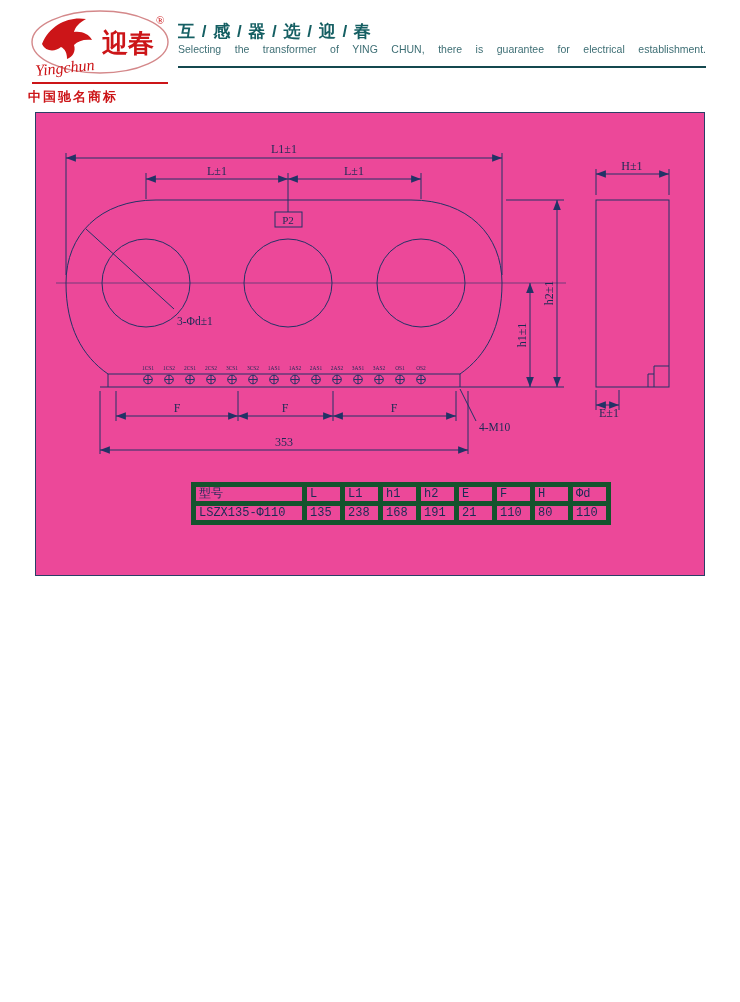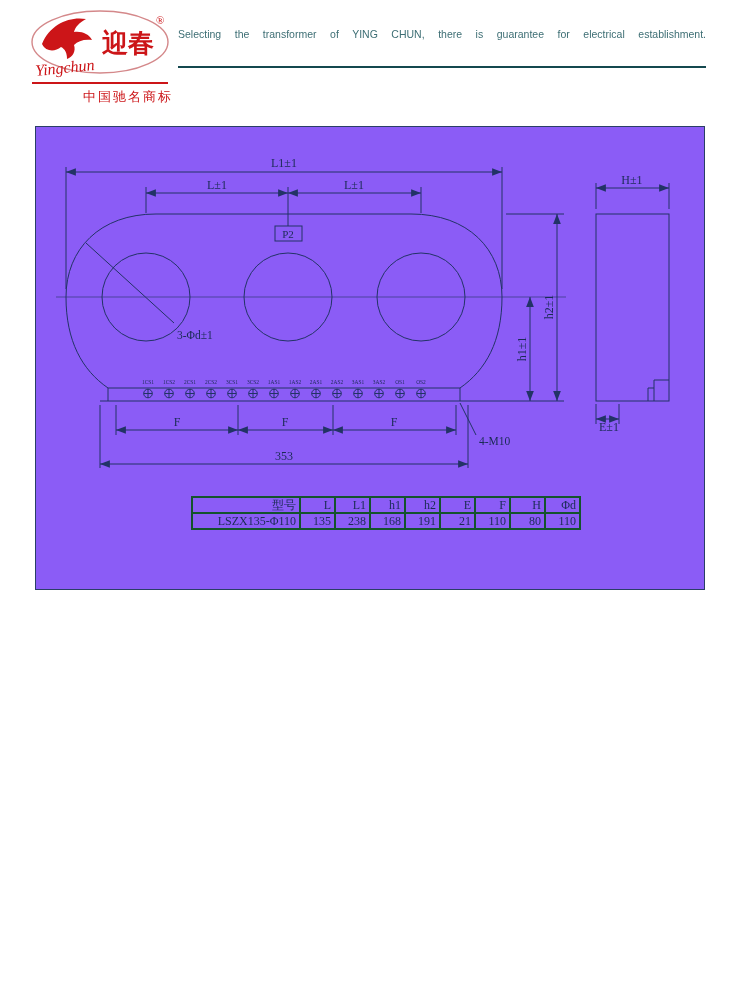--- a/index.html
+++ b/index.html
@@ -2,39 +2,39 @@
 <html><head>
 <meta charset="utf-8">
 <style>
   html,body{margin:0;padding:0;background:#ffffff;}
   .page{position:relative;width:740px;height:1002px;background:#ffffff;overflow:hidden;
         font-family:"Liberation Serif",serif;color:#1a2b55;}
   
   .logo-block{position:absolute;left:28px;top:8px;width:145px;height:95px;}
   .logo-svg{position:absolute;left:0;top:0;}
   .logo-underline{position:absolute;left:4px;top:74px;width:136px;height:2px;background:#cc1518;}
-  .trademark{position:absolute;left:0;top:80px;width:145px;text-align:right;
-             color:#cc1518;font-size:13px;font-weight:normal;letter-spacing:2px;
+  .trademark{position:absolute;left:0;top:80px;width:145px;text-align:left;
+             color:#cc1518;font-size:13px;font-weight:bold;letter-spacing:2px;
              font-family:"Liberation Sans",sans-serif;}
   .slogan-wrap{position:absolute;left:178px;top:20px;width:528px;}
   .slogan-cn{display:flex;justify-content:space-between;font-size:17px;font-weight:bold;
              color:#155f63;font-family:"Liberation Sans",sans-serif;letter-spacing:1px;}
-  .slogan-en{margin-top:8px;font-size:10.5px;color:#3d6e74;font-family:"Liberation Sans",sans-serif;
+  .slogan-en{margin-top:0;font-size:10.5px;color:#3d6e74;font-family:"Liberation Sans",sans-serif;
              text-align:justify;text-align-last:justify;}
   .header-rule{position:absolute;left:178px;top:66px;width:528px;height:2px;background:#14484f;}
   
-  .panel{position:absolute;left:35px;top:126px;width:668px;height:462px;
-         background:#8b5cf6;border:1px solid #2a3f66;}
+  .panel{position:absolute;left:35px;top:112px;width:668px;height:462px;
+         background:#ec4899;border:1px solid #2a3f66;}
   .panel svg{position:absolute;left:0;top:0;}
   .drawing-text{fill:#1a2b55;stroke:none;font-family:"Liberation Serif",serif;}
   
   .spec-table{position:absolute;left:155px;top:369px;border-collapse:collapse;
               font-size:12px;color:#1a2b55;font-family:"Liberation Serif",serif;}
-  .spec-table th,.spec-table td{border:2px solid #14532d;text-align:right;
-              padding:0 3px;height:14px;font-weight:normal;line-height:14px;white-space:nowrap;}
+  .spec-table th,.spec-table td{border:5px solid #14532d;text-align:left;
+              padding:0 3px;height:14px;font-weight:normal;line-height:14px;white-space:nowrap;font-family:Liberation Mono, monospace;}
   .spec-table .c-model{width:100px;}
   .spec-table .c-n{width:27px;}
 </style>
 </head>
 <body>
 
 <div class="page">
 
   <div class="logo-block">
     <svg class="logo-svg" width="145" height="75" viewBox="0 0 145 75">
@@ -43,20 +43,21 @@
       <text x="74" y="44" font-size="26" font-weight="bold" fill="#cc1518" font-family="Liberation Serif, serif">迎春</text>
       <text x="128" y="16" font-size="11" fill="#cc1518">®</text>
       <text x="8" y="68" font-size="16" font-style="italic" fill="#cc1518" font-family="Liberation Serif, serif" transform="rotate(-6 8 68)">Yingchun</text>
     </svg>
     <div class="logo-underline"></div>
     <div class="trademark">中国驰名商标</div>
   </div>
 
   <div class="slogan-wrap">
     <div class="slogan-cn">
+      <span>互 / 感 / 器 / 选 / 迎 / 春</span>
     </div>
     <div class="slogan-en">Selecting the transformer of YING CHUN, there is guarantee for electrical establishment.</div>
   </div>
   <div class="header-rule"></div>
 
   <div class="panel">
     <svg width="668" height="462" viewBox="0 0 668 462">
       <defs>
         <marker id="arr" viewBox="0 0 10 8" refX="9.5" refY="4" markerWidth="11" markerHeight="9" orient="auto-start-reverse" markerUnits="userSpaceOnUse">
           <path d="M0.5,0.5 L9.5,4 L0.5,7.5 Z" fill="#223366"></path>

